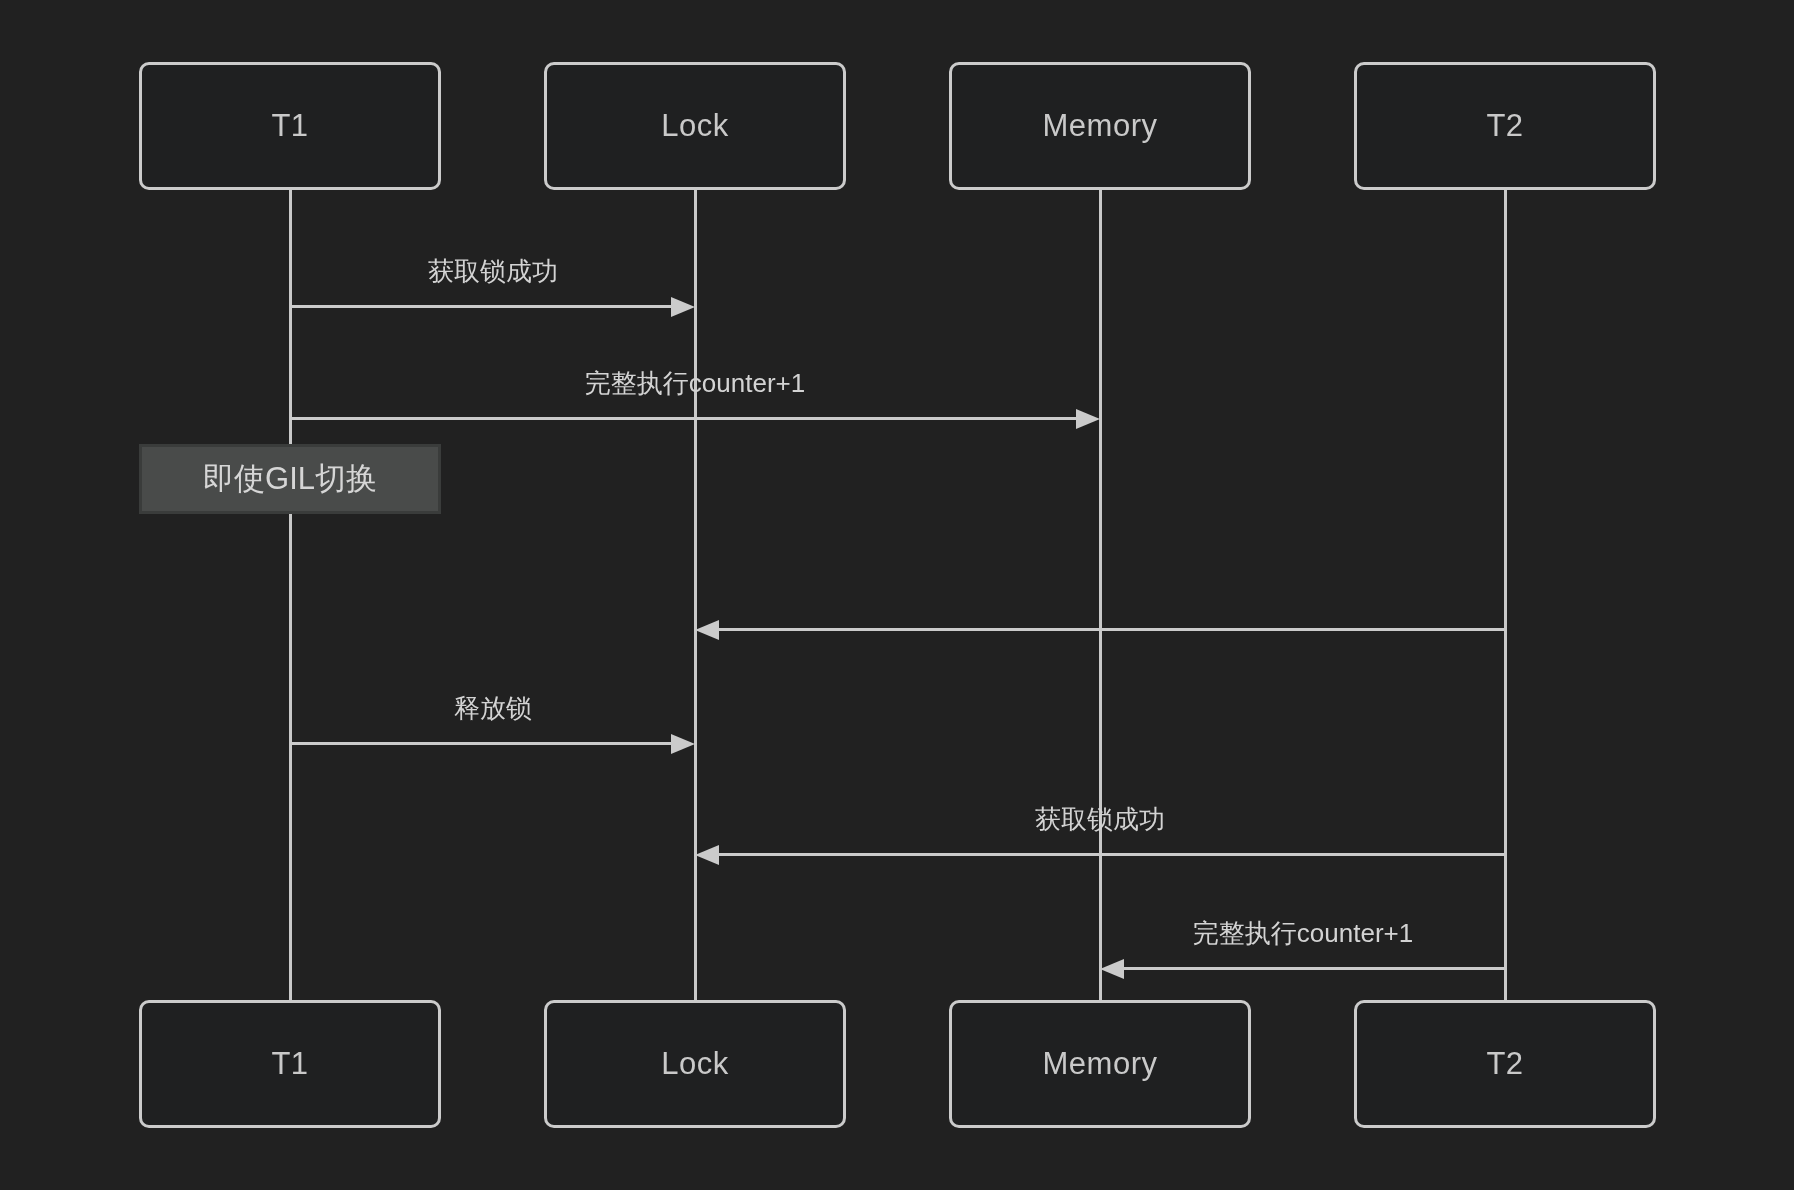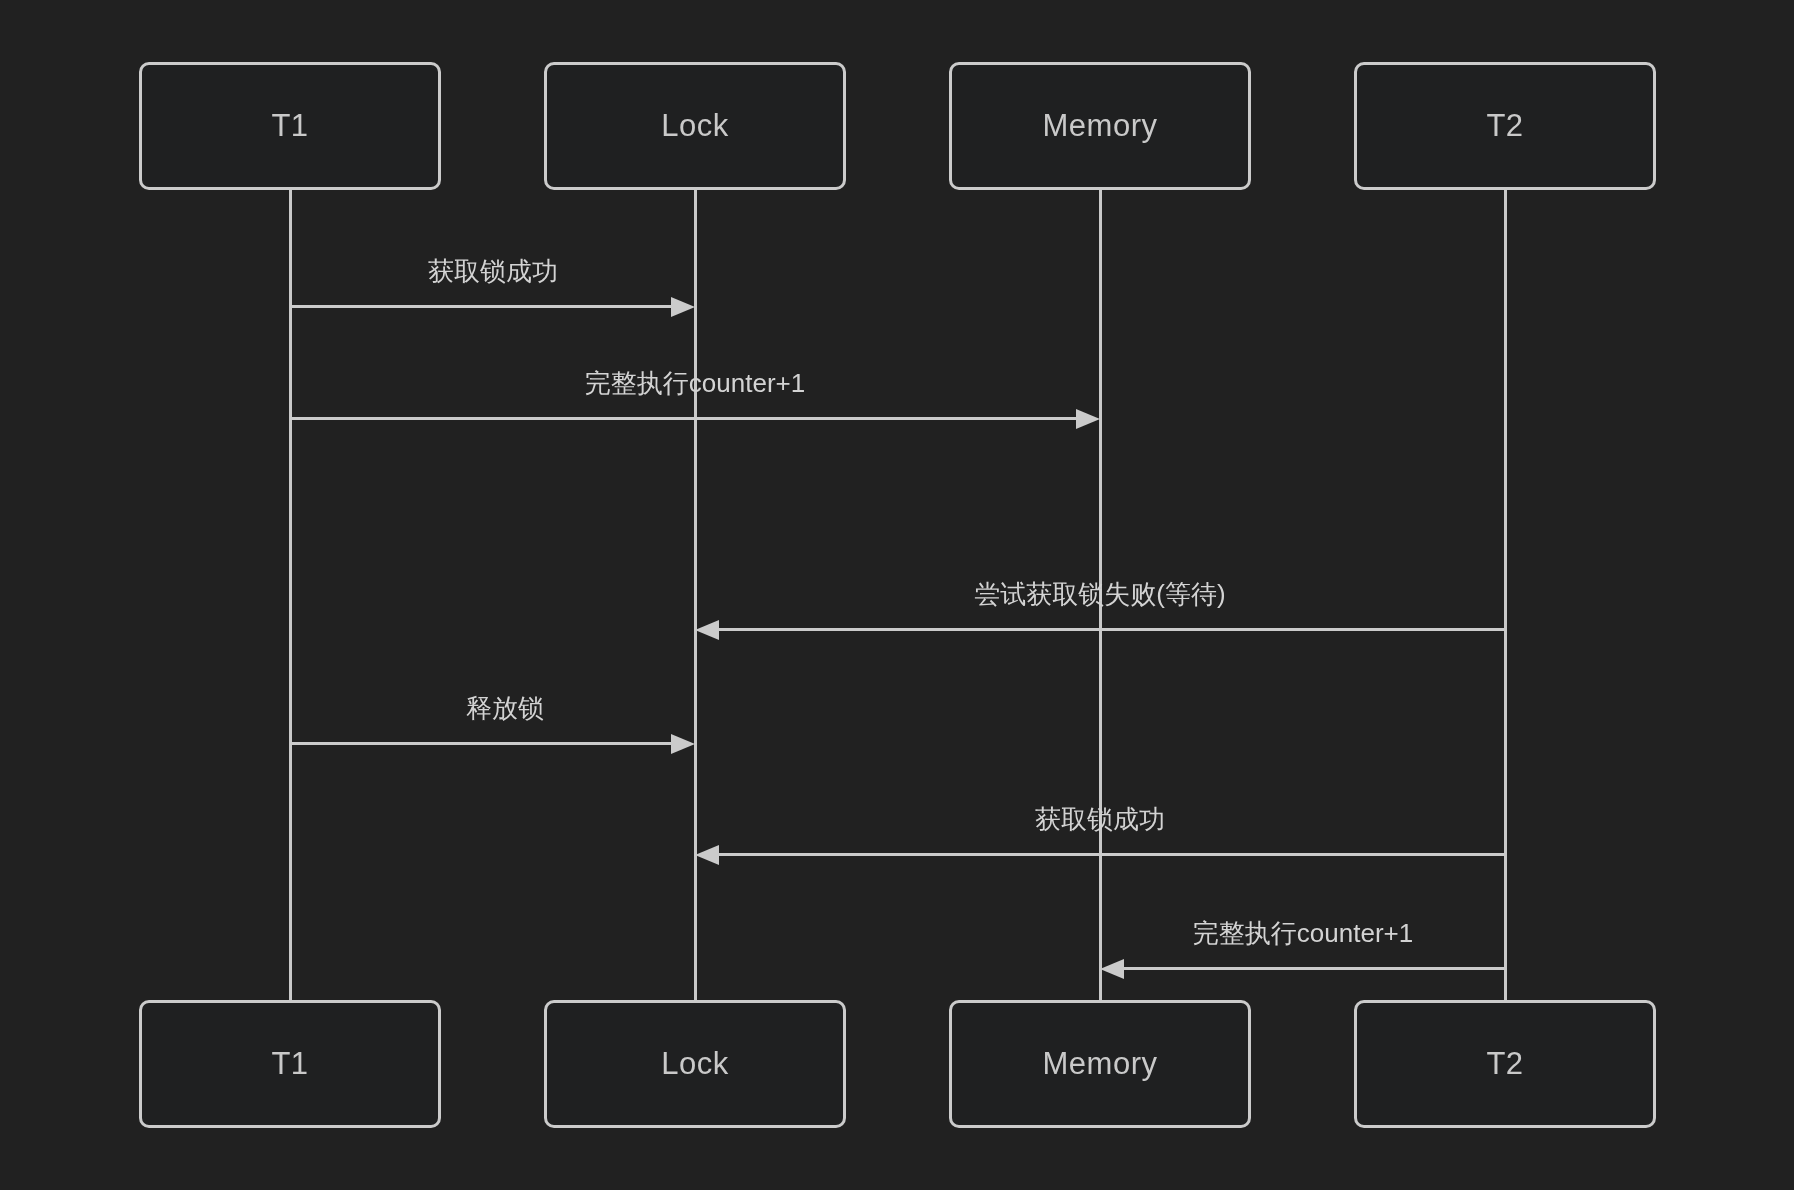--- a/index.html
+++ b/index.html
@@ -104,26 +104,28 @@
   <div class="lifeline" style="left:1504px;"></div>
 
   <div class="msg-label" style="left:493px; top:251px;">获取锁成功</div>
   <div class="msg-line" style="left:290px; top:305px; width:381px;"></div>
   <div class="arrowhead right" style="left:671px; top:297px;"></div>
 
   <div class="msg-label" style="left:695px; top:363px;">完整执行counter+1</div>
   <div class="msg-line" style="left:290px; top:417px; width:786px;"></div>
   <div class="arrowhead right" style="left:1076px; top:409px;"></div>
 
+  <div class="note-box">
+    <span class="note-label">即使GIL切换</span>
+  </div>
 
-  <div class="msg-label" style="left:1100px; top:574px;">尝试获取锁失败(等待)</div>
   <div class="msg-line" style="left:719px; top:628px; width:786px;"></div>
   <div class="arrowhead left" style="left:695px; top:620px;"></div>
 
-  <div class="msg-label" style="left:505px; top:688px;">释放锁</div>
+  <div class="msg-label" style="left:493px; top:688px;">释放锁</div>
   <div class="msg-line" style="left:290px; top:742px; width:381px;"></div>
   <div class="arrowhead right" style="left:671px; top:734px;"></div>
 
   <div class="msg-label" style="left:1100px; top:799px;">获取锁成功</div>
   <div class="msg-line" style="left:719px; top:853px; width:786px;"></div>
   <div class="arrowhead left" style="left:695px; top:845px;"></div>
 
   <div class="msg-label" style="left:1303px; top:913px;">完整执行counter+1</div>
   <div class="msg-line" style="left:1124px; top:967px; width:381px;"></div>
   <div class="arrowhead left" style="left:1100px; top:959px;"></div>

